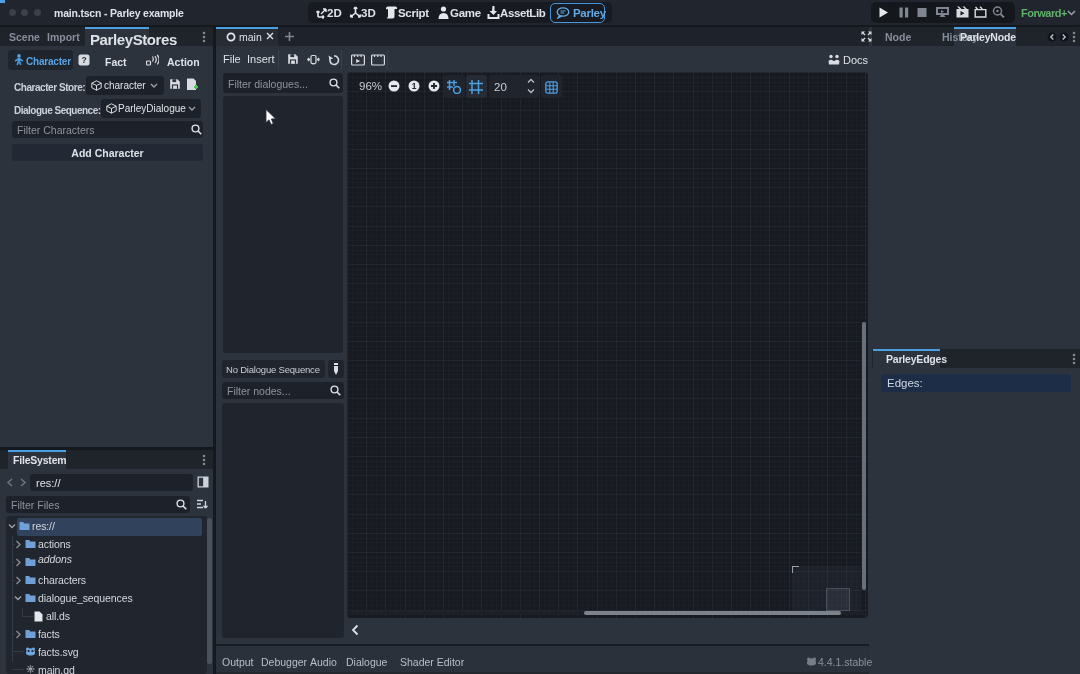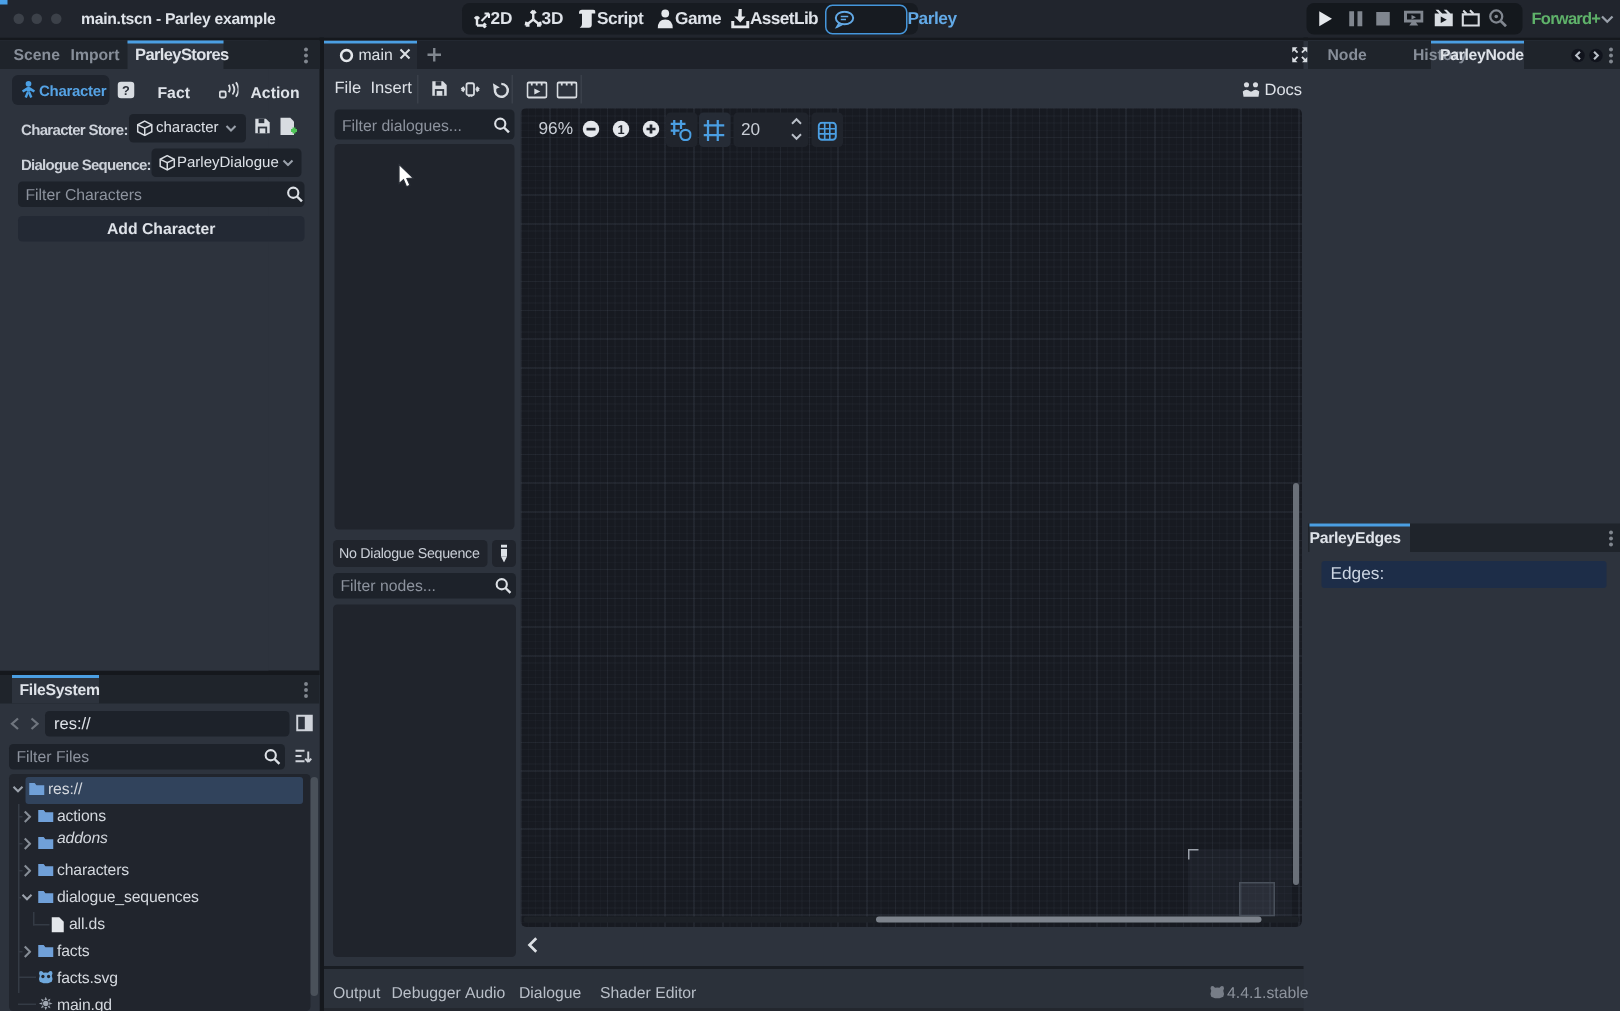--- a/index.html
+++ b/index.html
@@ -60,21 +60,21 @@
     </svg>
   <div class="abs txt" style="left:500px;top:7px;font-size:11.5px;font-weight:700;letter-spacing:-0.4px;">AssetLib</div>
   <div class="abs" style="left:550px;top:2.5px;width:55px;height:20px;border:1.5px solid #4596db;border-radius:5px;"></div>
   <svg class="abs" style="left:556px;top:7px;" width="15" height="12" viewBox="0 0 15 12">
       <g stroke="#62a9e6" stroke-width="1.3" fill="none">
         <ellipse cx="7" cy="5" rx="5.8" ry="4.2"></ellipse>
         <path d="M3.5 8.5 L2 11 L6 9"></path>
         <path d="M4.5 4 h5 M4.5 6 h3.5" stroke-width="1.1"></path>
       </g>
     </svg>
-  <div class="abs" style="left:573px;top:7px;color:#62a9e6;font-size:11.5px;font-weight:700;letter-spacing:-0.3px;margin-left:32px;">Parley</div>
+  <div class="abs" style="left:573px;top:7px;color:#62a9e6;font-size:11.5px;font-weight:700;letter-spacing:-0.3px;">Parley</div>
 </div>
 
 <div class="abs" style="left:871px;top:2px;width:144px;height:21px;background:#14181d;border-radius:5px;"></div>
 <div id="playbtns">
   <svg class="abs" style="left:878px;top:7px;" width="11" height="11" viewBox="0 0 11 11">
       <path d="M1.5 0.5 L10 5.5 L1.5 10.5 Z" fill="#e6e9ed"></path>
     </svg>
   <svg class="abs" style="left:899px;top:7px;" width="10" height="11" viewBox="0 0 10 11">
       <g fill="#80868f">
         <rect x="0.5" y="0.5" width="3.2" height="10"></rect>
@@ -119,21 +119,21 @@
 <div class="abs" style="left:213px;top:25px;width:3px;height:649px;background:#15181d;"></div>
 <div class="abs" style="left:869px;top:25px;width:3px;height:649px;background:#15181d;"></div>
 <div class="abs" style="left:0;top:447px;width:213px;height:3px;background:#15181d;"></div>
 <div class="abs" style="left:872px;top:345px;width:208px;height:4px;background:#15181d;"></div>
 
 <div class="abs" style="left:0;top:27px;width:179px;height:420px;background:#2d333d;">
   <div class="abs" style="left:0;top:0;width:213px;height:19px;background:#1f242b;"></div>
   <div class="abs" style="left:85px;top:0;width:64px;height:19px;background:#2d333d;border-top:2px solid #4b9fe3;"></div>
   <div class="abs dim" style="left:9px;top:4px;font-size:10.5px;">Scene</div>
   <div class="abs dim" style="left:47px;top:4px;font-size:10.5px;">Import</div>
-  <div class="abs txt" style="left:90px;top:4px;font-size:11px;letter-spacing:-0.4px;text-align:center;">ParleyStores</div>
+  <div class="abs txt" style="left:90px;top:4px;font-size:15px;letter-spacing:-0.4px;text-align:center;">ParleyStores</div>
   <svg class="abs" style="left:202px;top:4px;" width="4" height="12" viewBox="0 0 4 12">
       <g fill="#81878f">
         <circle cx="2" cy="2" r="1.3"></circle>
         <circle cx="2" cy="6" r="1.3"></circle>
         <circle cx="2" cy="10" r="1.3"></circle>
       </g>
     </svg>
   <div id="leftdockcontent">
 
     <div class="abs" style="left:8px;top:23px;width:65px;height:20px;background:#1f242d;border-radius:4px;"></div>
@@ -534,21 +534,21 @@
     <svg class="abs" style="left:200px;top:4px;" width="4" height="12" viewBox="0 0 4 12">
         <g fill="#81878f">
           <circle cx="2" cy="2" r="1.3"></circle>
           <circle cx="2" cy="6" r="1.3"></circle>
           <circle cx="2" cy="10" r="1.3"></circle>
         </g>
       </svg>
 
     <div class="abs" style="left:0;top:322px;width:208px;height:19px;background:#1f242b;"></div>
     <div class="abs" style="left:1px;top:322px;width:67px;height:19px;background:#2d333d;border-top:2px solid #4b9fe3;"></div>
-    <div class="abs txt" style="left:1px;top:326px;font-size:10.5px;letter-spacing:-0.2px;">ParleyEdges</div>
+    <div class="abs txt" style="left:14px;top:326px;font-size:10.5px;letter-spacing:-0.2px;">ParleyEdges</div>
     <svg class="abs" style="left:200px;top:326px;" width="4" height="12" viewBox="0 0 4 12">
         <g fill="#81878f">
           <circle cx="2" cy="2" r="1.3"></circle>
           <circle cx="2" cy="6" r="1.3"></circle>
           <circle cx="2" cy="10" r="1.3"></circle>
         </g>
       </svg>
     <div class="abs" style="left:9px;top:347px;width:190px;height:18px;background:#1d2d48;border-radius:2px;"></div>
     <div class="abs" style="left:15px;top:350px;color:#ccd5e2;font-size:11.5px;">Edges:</div>
   </div>

